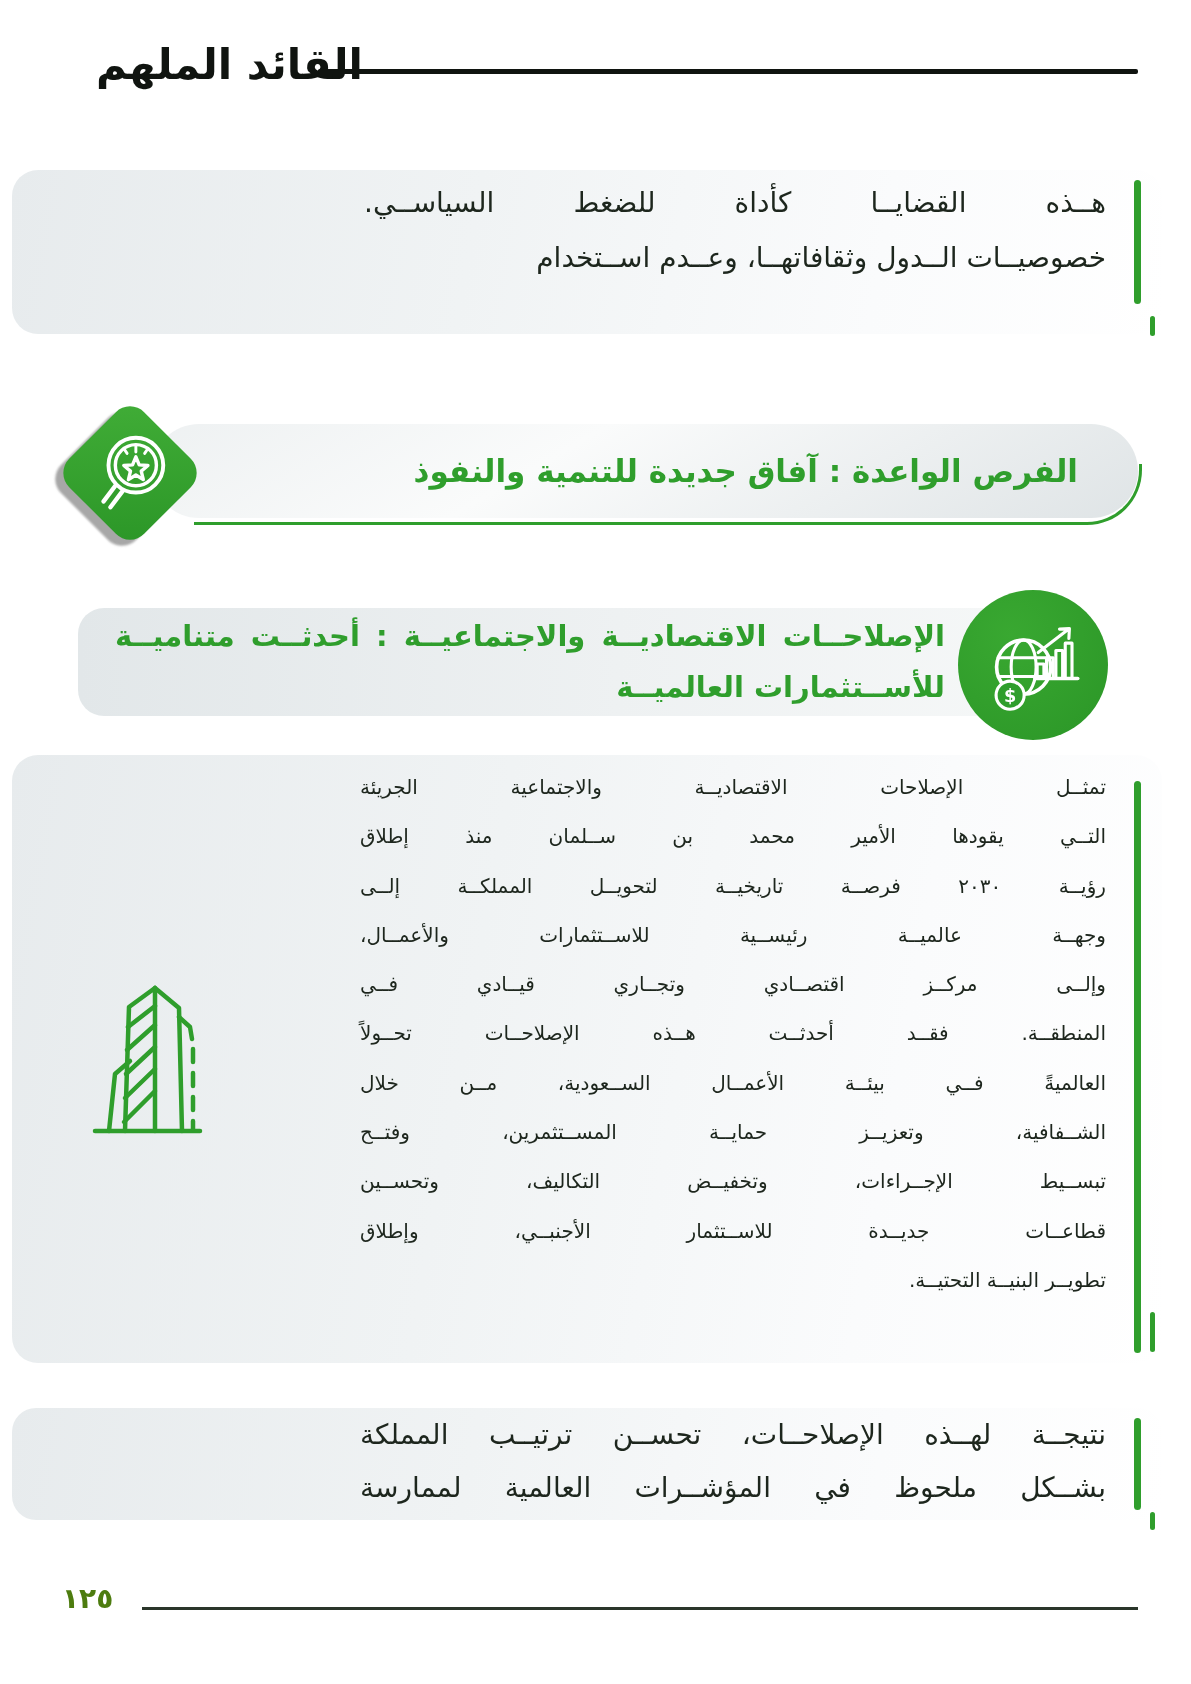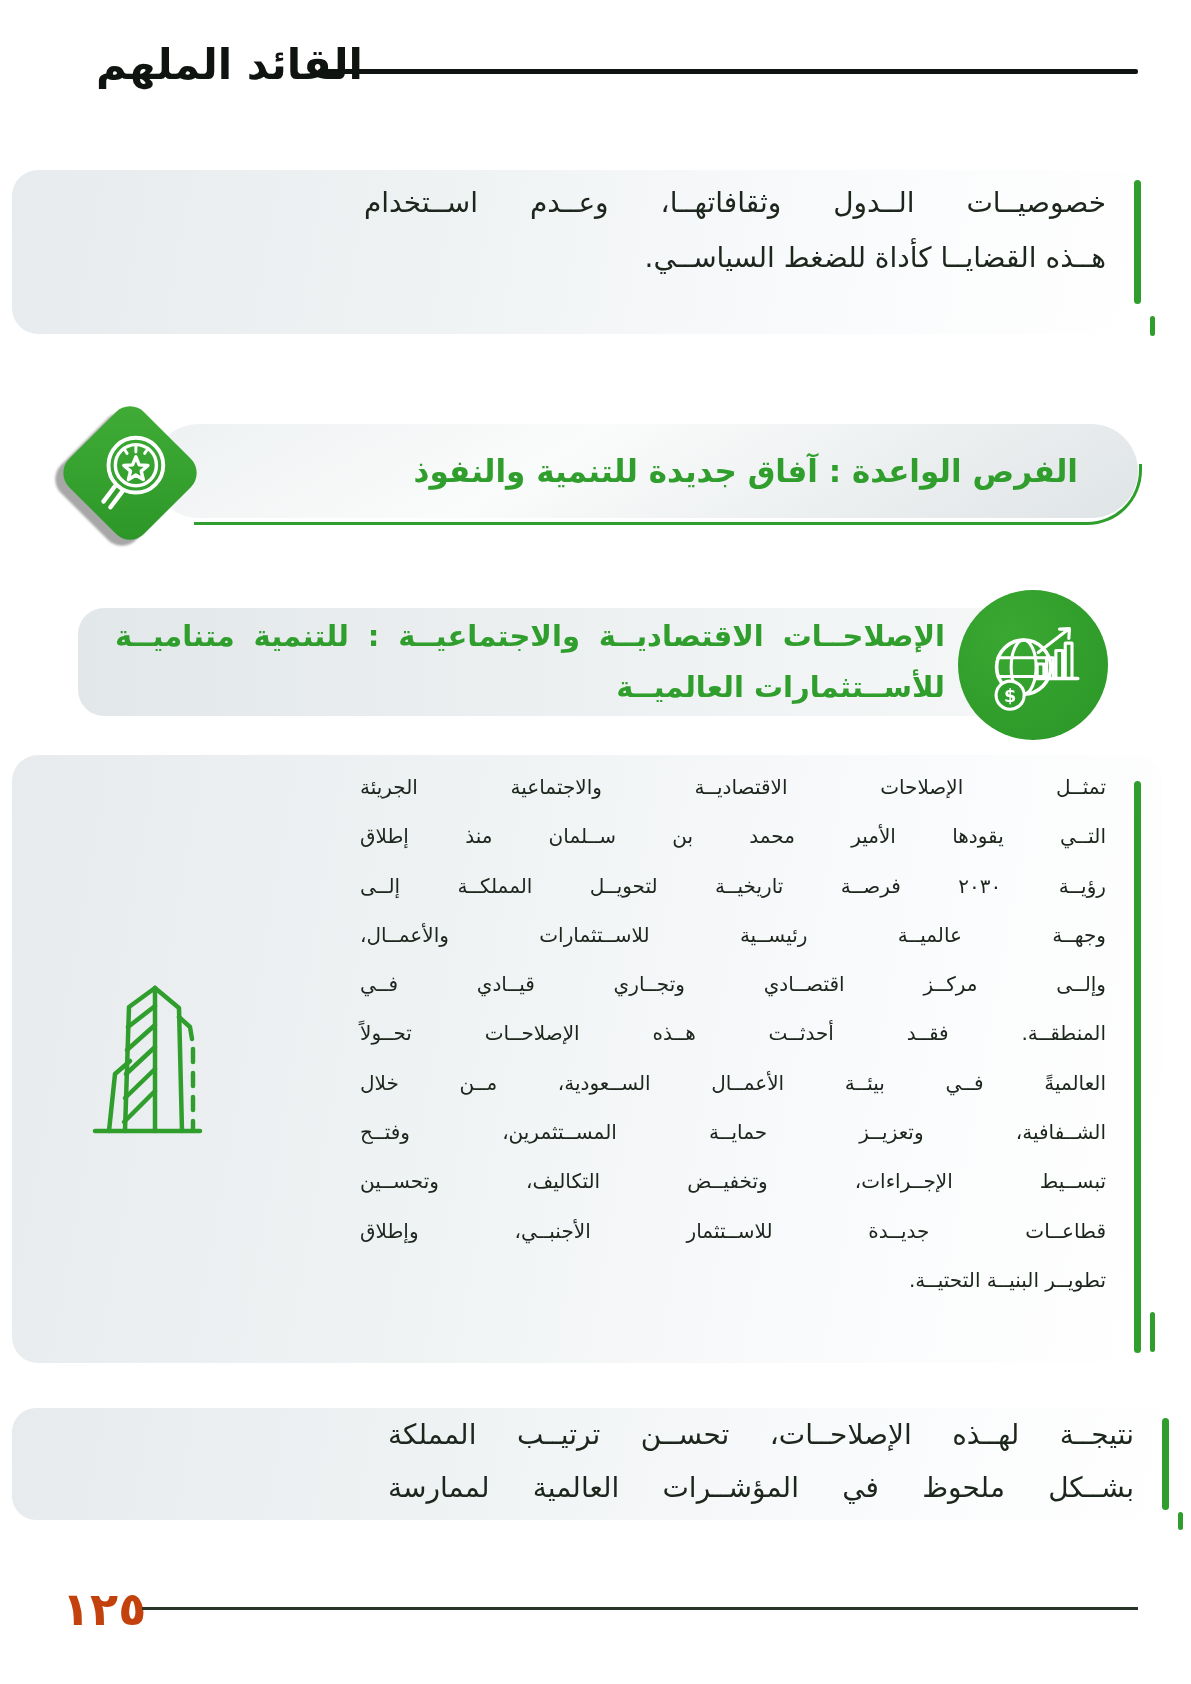--- a/index.html
+++ b/index.html
@@ -97,38 +97,38 @@
   .econ-circle{
     position:absolute;left:958px;top:590px;width:150px;height:150px;border-radius:50%;
     background:radial-gradient(circle at 35% 30%,#39a831,#2b9627);
     display:flex;align-items:center;justify-content:center;
   }
   
   .building{ position:absolute;left:76px;top:224px; }
   
   .page-number{
     position:absolute;left:62px;top:1582px;
-    font-size:46px;font-weight:bold;color:#c2410c;white-space:nowrap;
+    font-size:28px;font-weight:bold;color:#4d7c0f;white-space:nowrap;
   }
   .footer-line{
     position:absolute;left:142px;top:1607px;width:996px;height:3px;background:#2a352a;
   }
 </style>
 </head>
 <body style="--green: #2f9e2c; --ink: #1d261d;">
 
 <div class="header-title">القائد الملهم</div>
 <div class="header-line"></div>
 
 <section class="block" style="left:12px;top:170px;width:1150px;height:164px;">
   <div class="vbar" style="right:21px;top:10px;height:124px;"></div>
   <div class="vdot" style="right:7px;top:146px;height:20px;"></div>
   <div class="lines block1-text">
+      <div class="line">هــذه القضايــا كأداة للضغط السياســي.</div>
       <div class="line">خصوصيــات الــدول وثقافاتهــا، وعــدم اســتخدام</div>
-      <div class="line">هــذه القضايــا كأداة للضغط السياســي.</div>
     </div>
 </section>
 
 <section>
   <div class="pill1">
     <div class="swoosh"></div>
     <div class="pill1-title">الفرص الواعدة : آفاق جديدة للتنمية والنفوذ</div>
   </div>
   <div class="diamond-shadow"></div>
   <div class="diamond">
@@ -140,21 +140,21 @@
         <path stroke-width="3" d="M43,26 L40,21.5 M52,24.5 L52,19 M61,26 L64,21.5"></path>
         <path stroke-width="4.5" d="M31,59 L19,75 M38,65 L26,81"></path>
       </svg>
     </div>
   </div>
 </section>
 
 <section>
   <div class="pill2">
     <div class="pill2-text lines">
-        <div class="line">الإصلاحــات الاقتصاديــة والاجتماعيــة : للتنمية متناميــة</div>
+        <div class="line">الإصلاحــات الاقتصاديــة والاجتماعيــة : أحدثــت متناميــة</div>
         <div class="line">للأســتثمارات العالميــة</div>
       </div>
   </div>
   <div class="econ-circle">
     <svg width="104" height="104" viewBox="0 0 100 100" fill="none" stroke="#ffffff" stroke-linecap="round" stroke-linejoin="round">
       <circle cx="41" cy="52" r="26" stroke-width="3.5"></circle>
       <ellipse cx="41" cy="52" rx="12" ry="26" stroke-width="3"></ellipse>
       <path stroke-width="3" d="M16.5,43 L65.5,43 M16.5,61 L65.5,61"></path>
       <path stroke-width="3.5" d="M52,63 L93,63"></path>
       <rect x="54" y="49" width="6.5" height="14" stroke-width="3"></rect>
@@ -194,21 +194,21 @@
       <path d="M38,95 L67,68"></path>
       <path d="M37,119 L67,90"></path>
       <path d="M36,143 L67,112"></path>
       <path d="M67,9 L91,29 L94,152"></path>
       <path d="M91,38 L102,48 L104,60"></path>
       <path d="M105,70 L105,150" stroke-dasharray="13 11"></path>
     </svg>
   </div>
 </section>
 
-<section class="block" style="left:12px;top:1408px;width:1150px;height:112px;border-radius:24px;padding-left:28px;">
+<section class="block" style="left:12px;top:1408px;width:1150px;height:112px;border-radius:24px;">
   <div class="vbar" style="right:21px;top:10px;height:92px;"></div>
   <div class="vdot" style="right:7px;top:104px;height:18px;"></div>
   <div class="lines cont block3-text">
       <div class="line">نتيجــة لهــذه الإصلاحــات، تحســن ترتيــب المملكة</div>
       <div class="line">بشــكل ملحوظ في المؤشــرات العالمية لممارسة</div>
     </div>
 </section>
 
 <div class="page-number">١٢٥</div>
 <div class="footer-line"></div>

